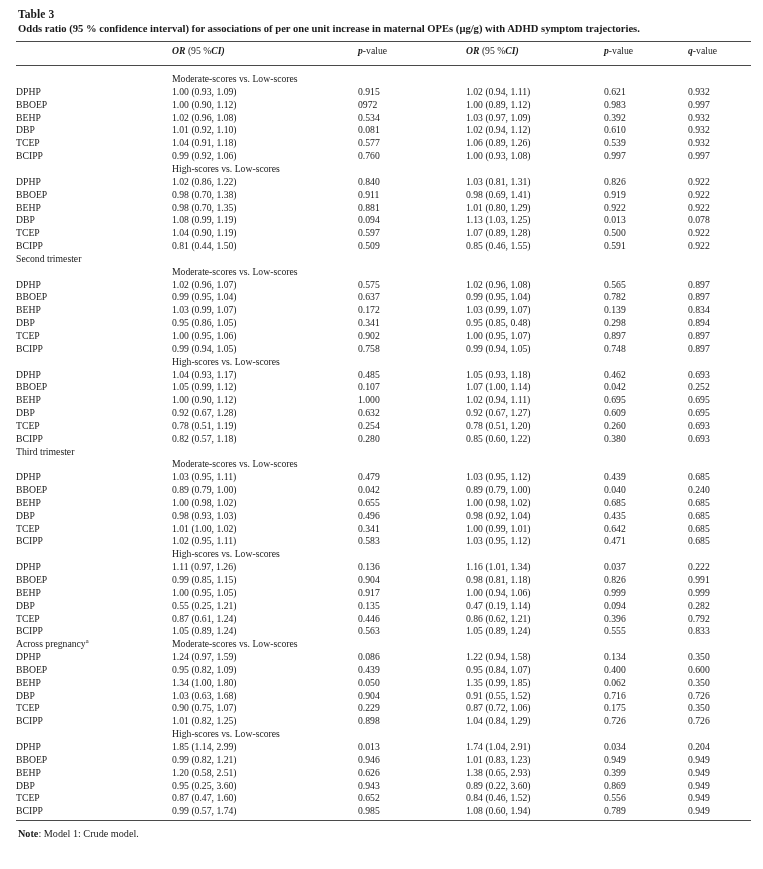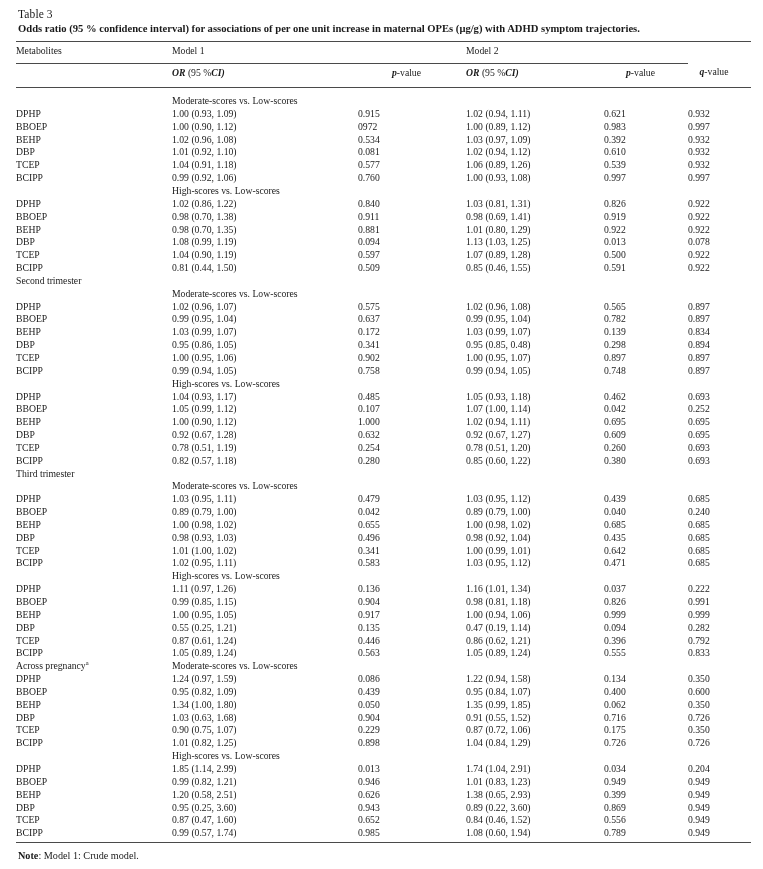--- a/index.html
+++ b/index.html
@@ -17,21 +17,21 @@
   }
   .page {
     position: relative;
     width: 763px;
     height: 869px;
     padding: 0;
     box-sizing: border-box;
   }
   .table-label {
     font-size: 11.5px;
-    font-weight: normal;
+    font-weight: bold;
     margin: 8px 0 0 18px;
     letter-spacing: 0.1px;
   }
   .table-caption {
     font-size: 10.6px;
     margin: 2px 0 0 18px;
     padding-right: 14px;
     line-height: 1.28;
     font-weight: bold;
   }
@@ -78,21 +78,21 @@
   tr.hdr1 td.underlined {
     border-bottom: 1.1px solid #4a4a4a;
   }
   tr.hdr2 td {
     height: 16px;
     padding-top: 4px;
     padding-bottom: 3px;
     vertical-align: top;
   }
   .ital { font-style: italic; font-weight: bold; }
-  .hdr-right { text-align: center; padding-right: 11px !important; }
+  .hdr-right { text-align: left; padding-right: 11px !important; }
   .hdr-left  { text-align: left; }
 
   
   tr.drow td {
     height: 12.85px;
     padding-top: 0px;
     vertical-align: middle;
   }
   td.met {
     padding-left: 14px;
@@ -149,26 +149,20 @@
         <col class="c-or1">
         <col class="c-p1">
         <col class="c-or2">
         <col class="c-p2">
         <col class="c-q">
     </colgroup>
     <tbody id="table-body">
         <tr class="rule-top">
           <td colspan="6"></td>
         </tr>
-        <tr class="hdr1">
-          <td class="underlined hdr-left met">Metabolites</td>
-          <td class="underlined hdr-left" colspan="2">Model 1</td>
-          <td class="underlined hdr-left" colspan="2">Model 2</td>
-          <td></td>
-        </tr>
         <tr class="hdr2">
           <td></td>
           <td class="hdr-left"><span class="ital">OR</span> (95 %<span class="ital">CI)</span></td>
           <td class="hdr-right"><span class="ital">p</span>-value</td>
           <td class="hdr-left"><span class="ital">OR</span> (95 %<span class="ital">CI)</span></td>
           <td class="hdr-right"><span class="ital">p</span>-value</td>
           <td class="hdr-right"><span class="ital">q</span>-value</td>
         </tr>
         <tr class="rule-bottom">
           <td colspan="6"></td>

